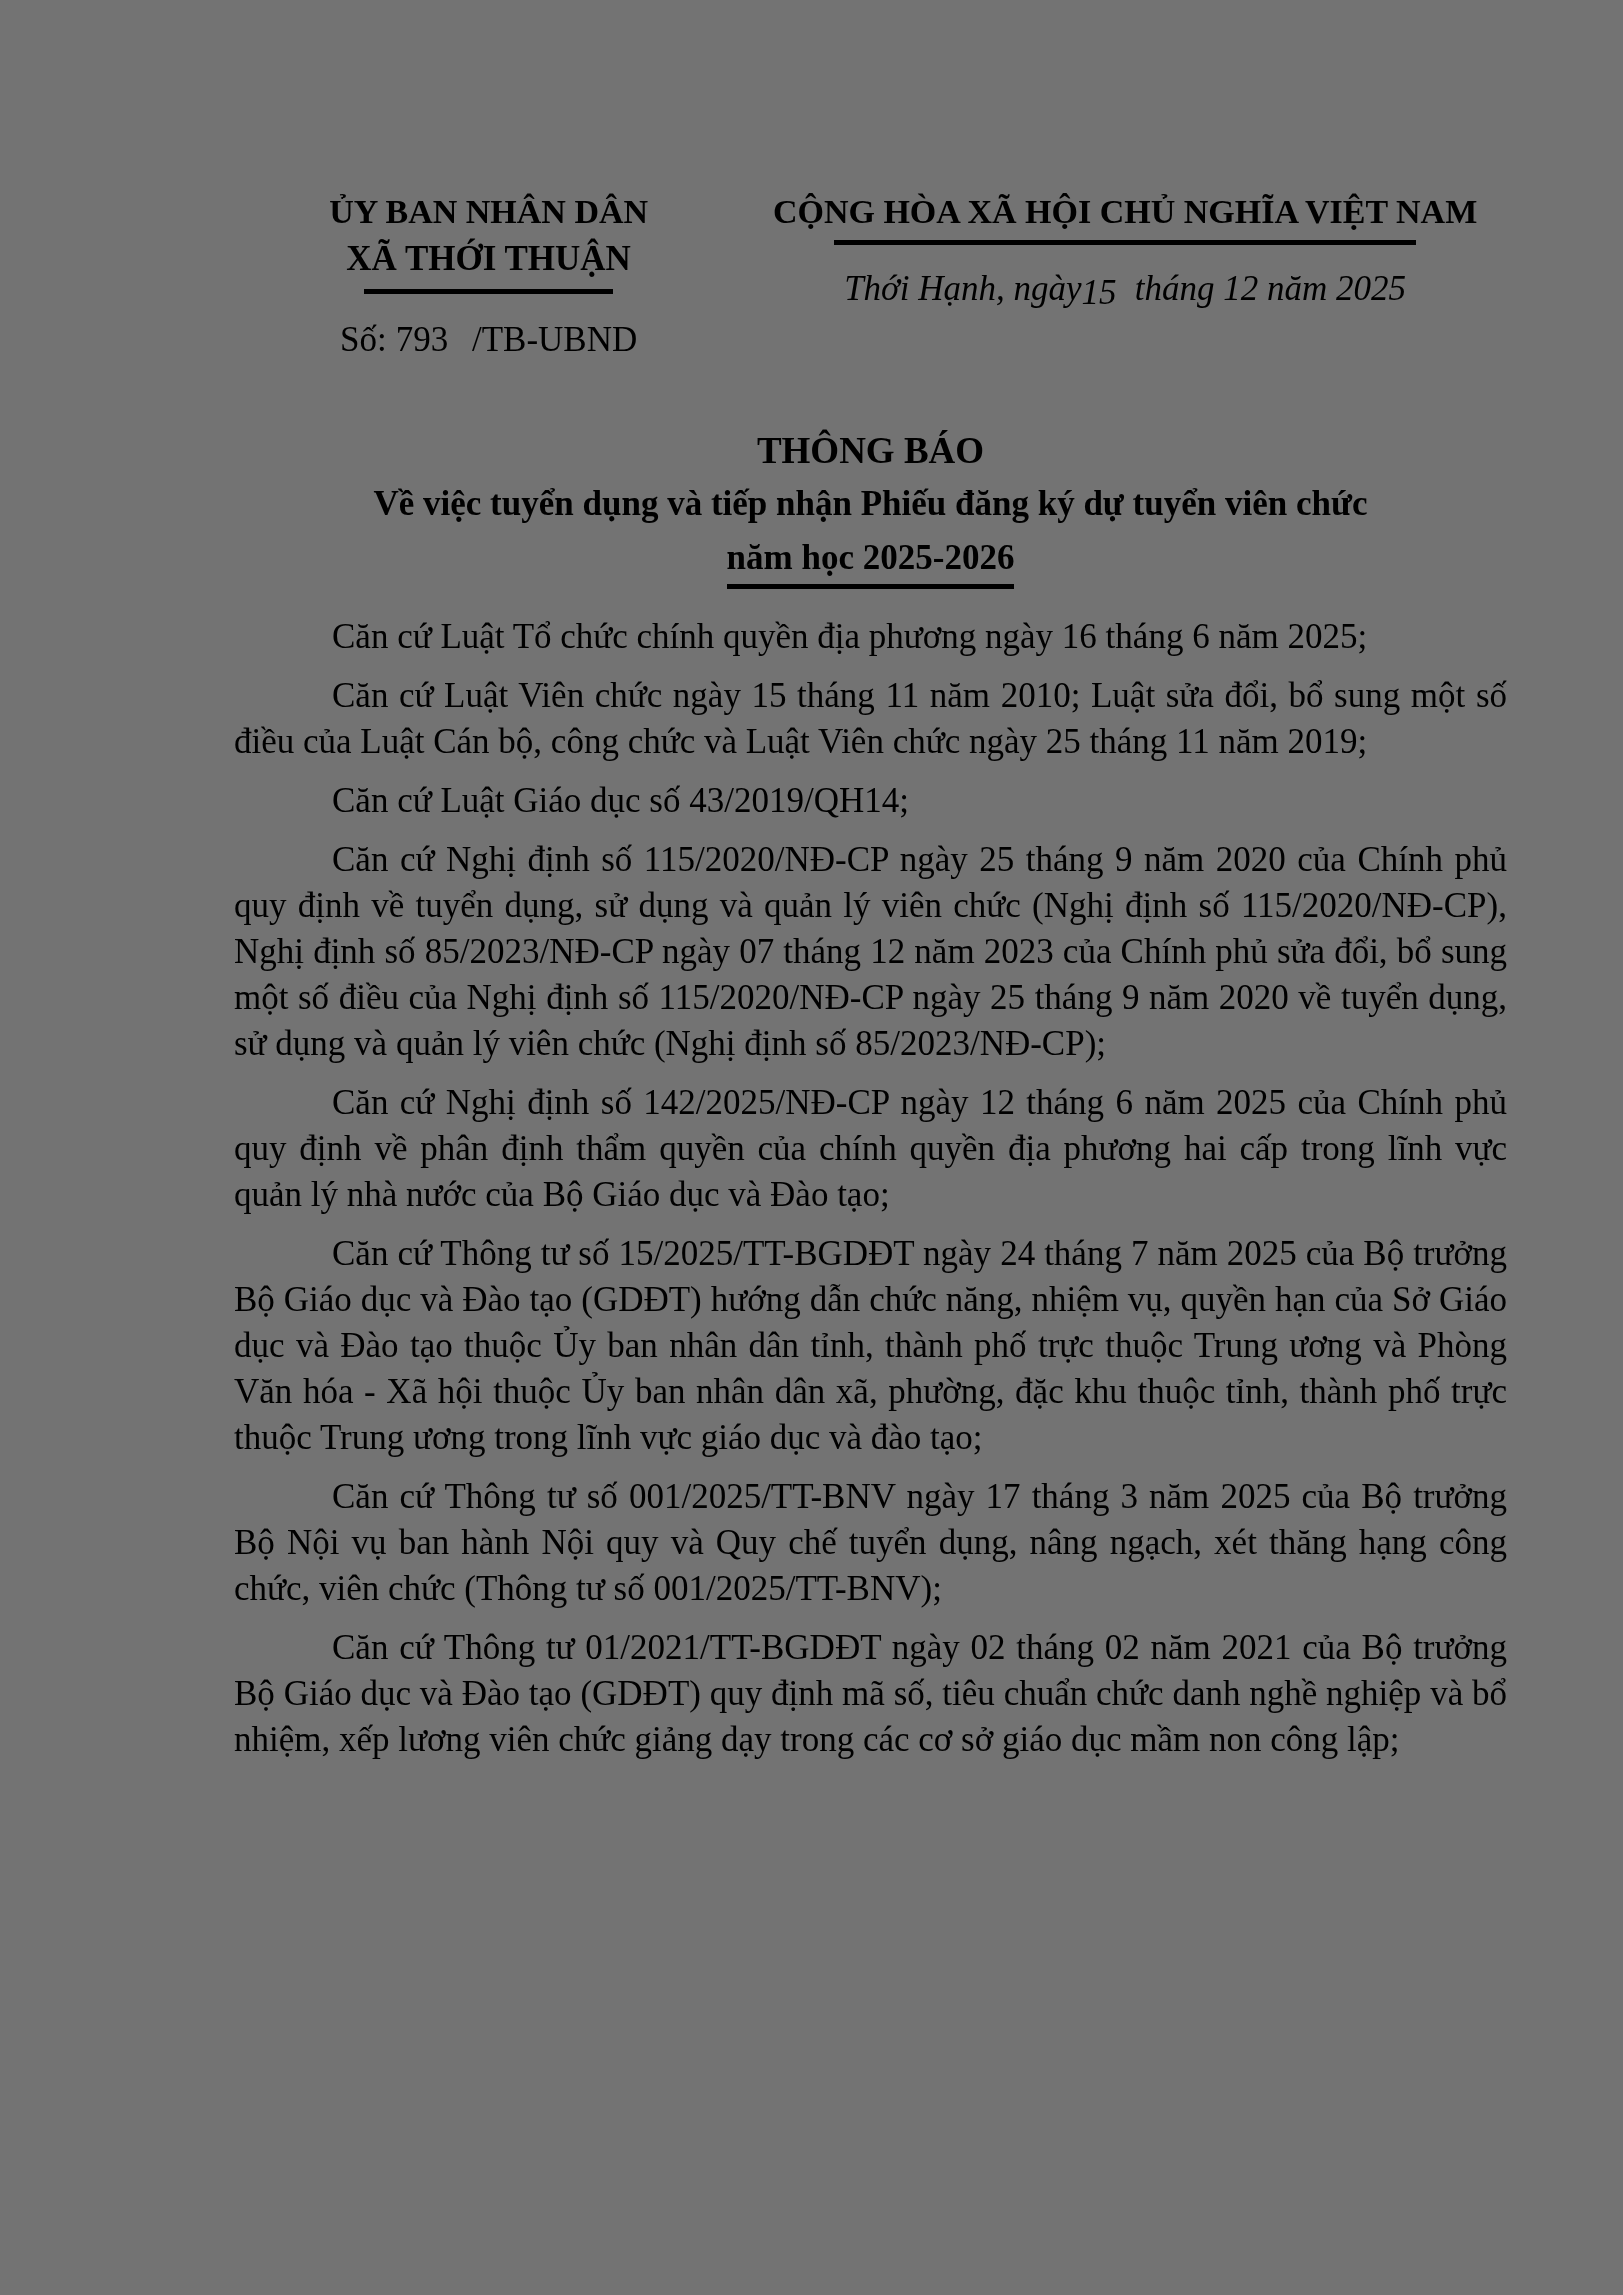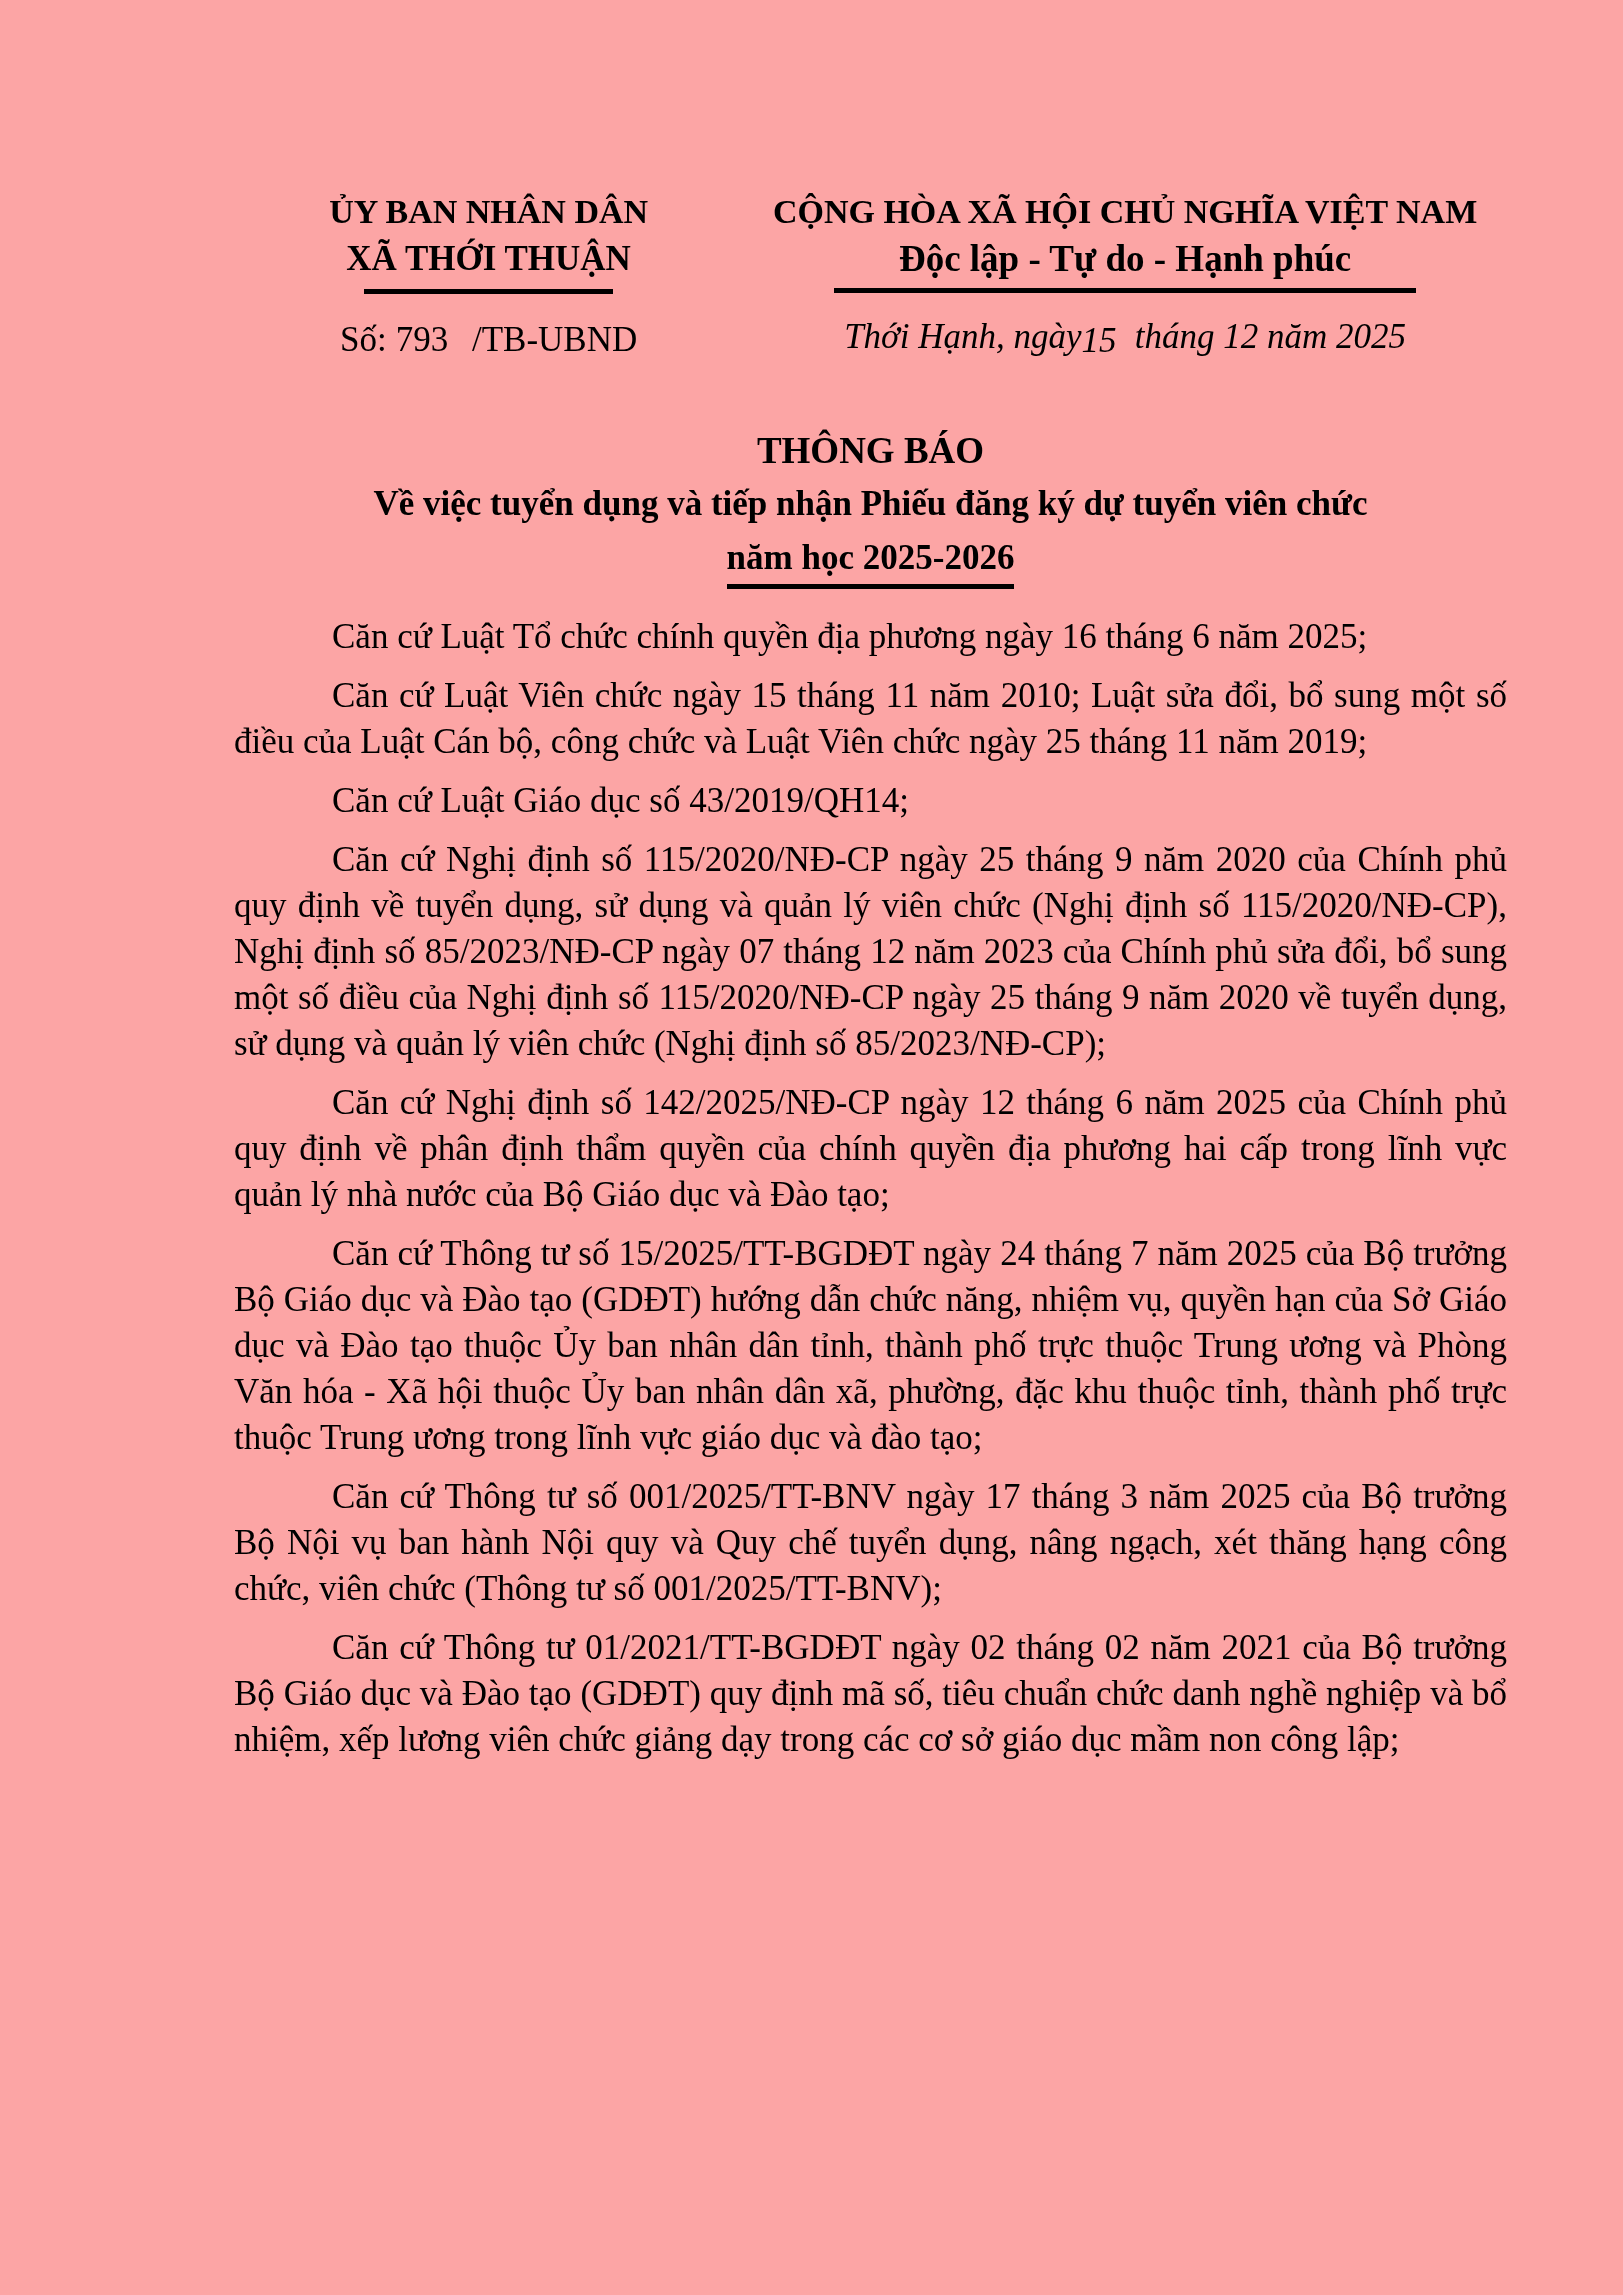--- a/index.html
+++ b/index.html
@@ -5,21 +5,21 @@
   html, body {
     margin: 0;
     padding: 0;
     background: #9b9b9b;
   }
   .page {
     position: relative;
     width: 1623px;
     height: 2295px;
     margin: 0 auto;
-    background: #fca5a5;
+    background: #737373;
     color: #000000;
     font-family: "Liberation Serif", "DejaVu Serif", serif;
     box-sizing: border-box;
     padding: 188px 116px 16px 234px;
     overflow: hidden;
   }
   
   .hdr {
     display: flex;
     flex-direction: row;
@@ -143,21 +143,20 @@
       <div class="org1">ỦY BAN NHÂN DÂN</div>
       <div class="org2">XÃ THỚI THUẬN</div>
       <div class="rule-left"></div>
       <div class="doc-number">
         <span>Số:</span><span class="num">793</span><span class="suffix">/TB-UBND</span>
       </div>
     </div>
 
     <div class="hdr-right">
       <div class="country">CỘNG HÒA XÃ HỘI CHỦ NGHĨA VIỆT NAM</div>
-      <div class="motto">Độc lập - Tự do - Hạnh phúc</div>
       <div class="rule-right"></div>
       <div class="dateline">
         <span>Thới Hạnh, ngày</span><span class="day">15</span><span class="suffix-sp">tháng 12 năm 2025</span>
       </div>
     </div>
 
   </div>
 
   <div class="title-block">
     <div class="notice-heading">THÔNG BÁO</div>

